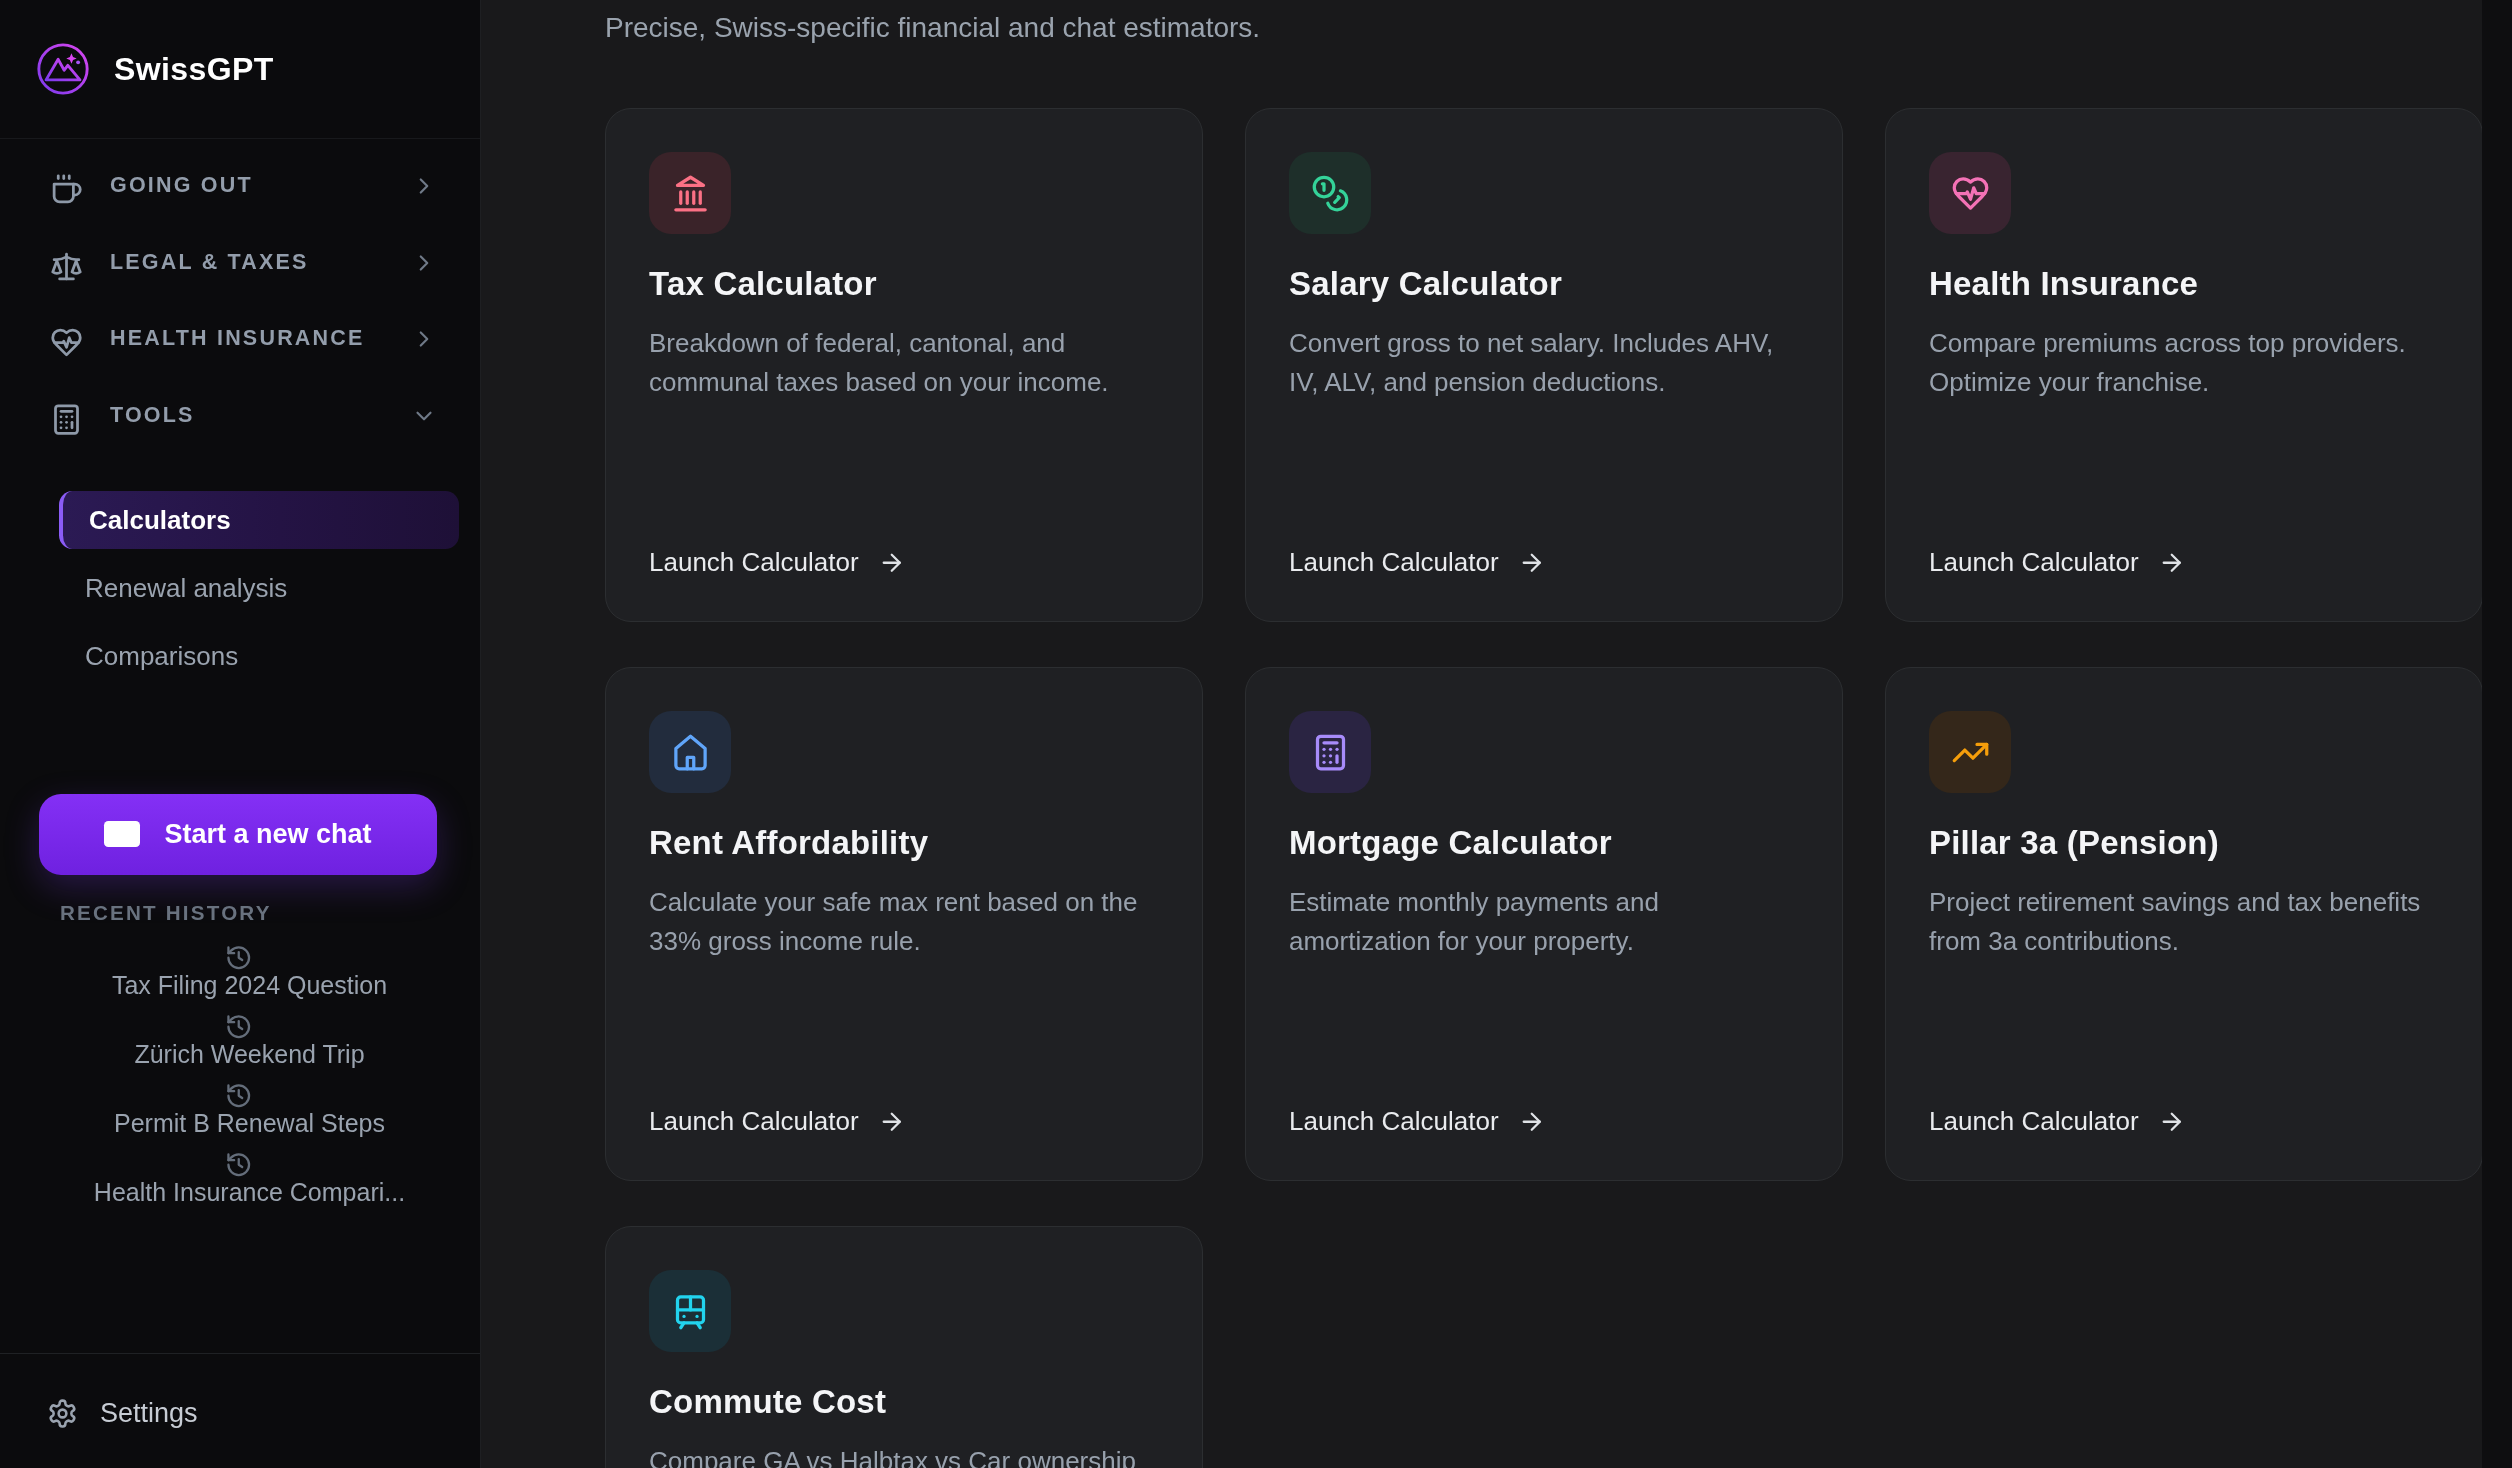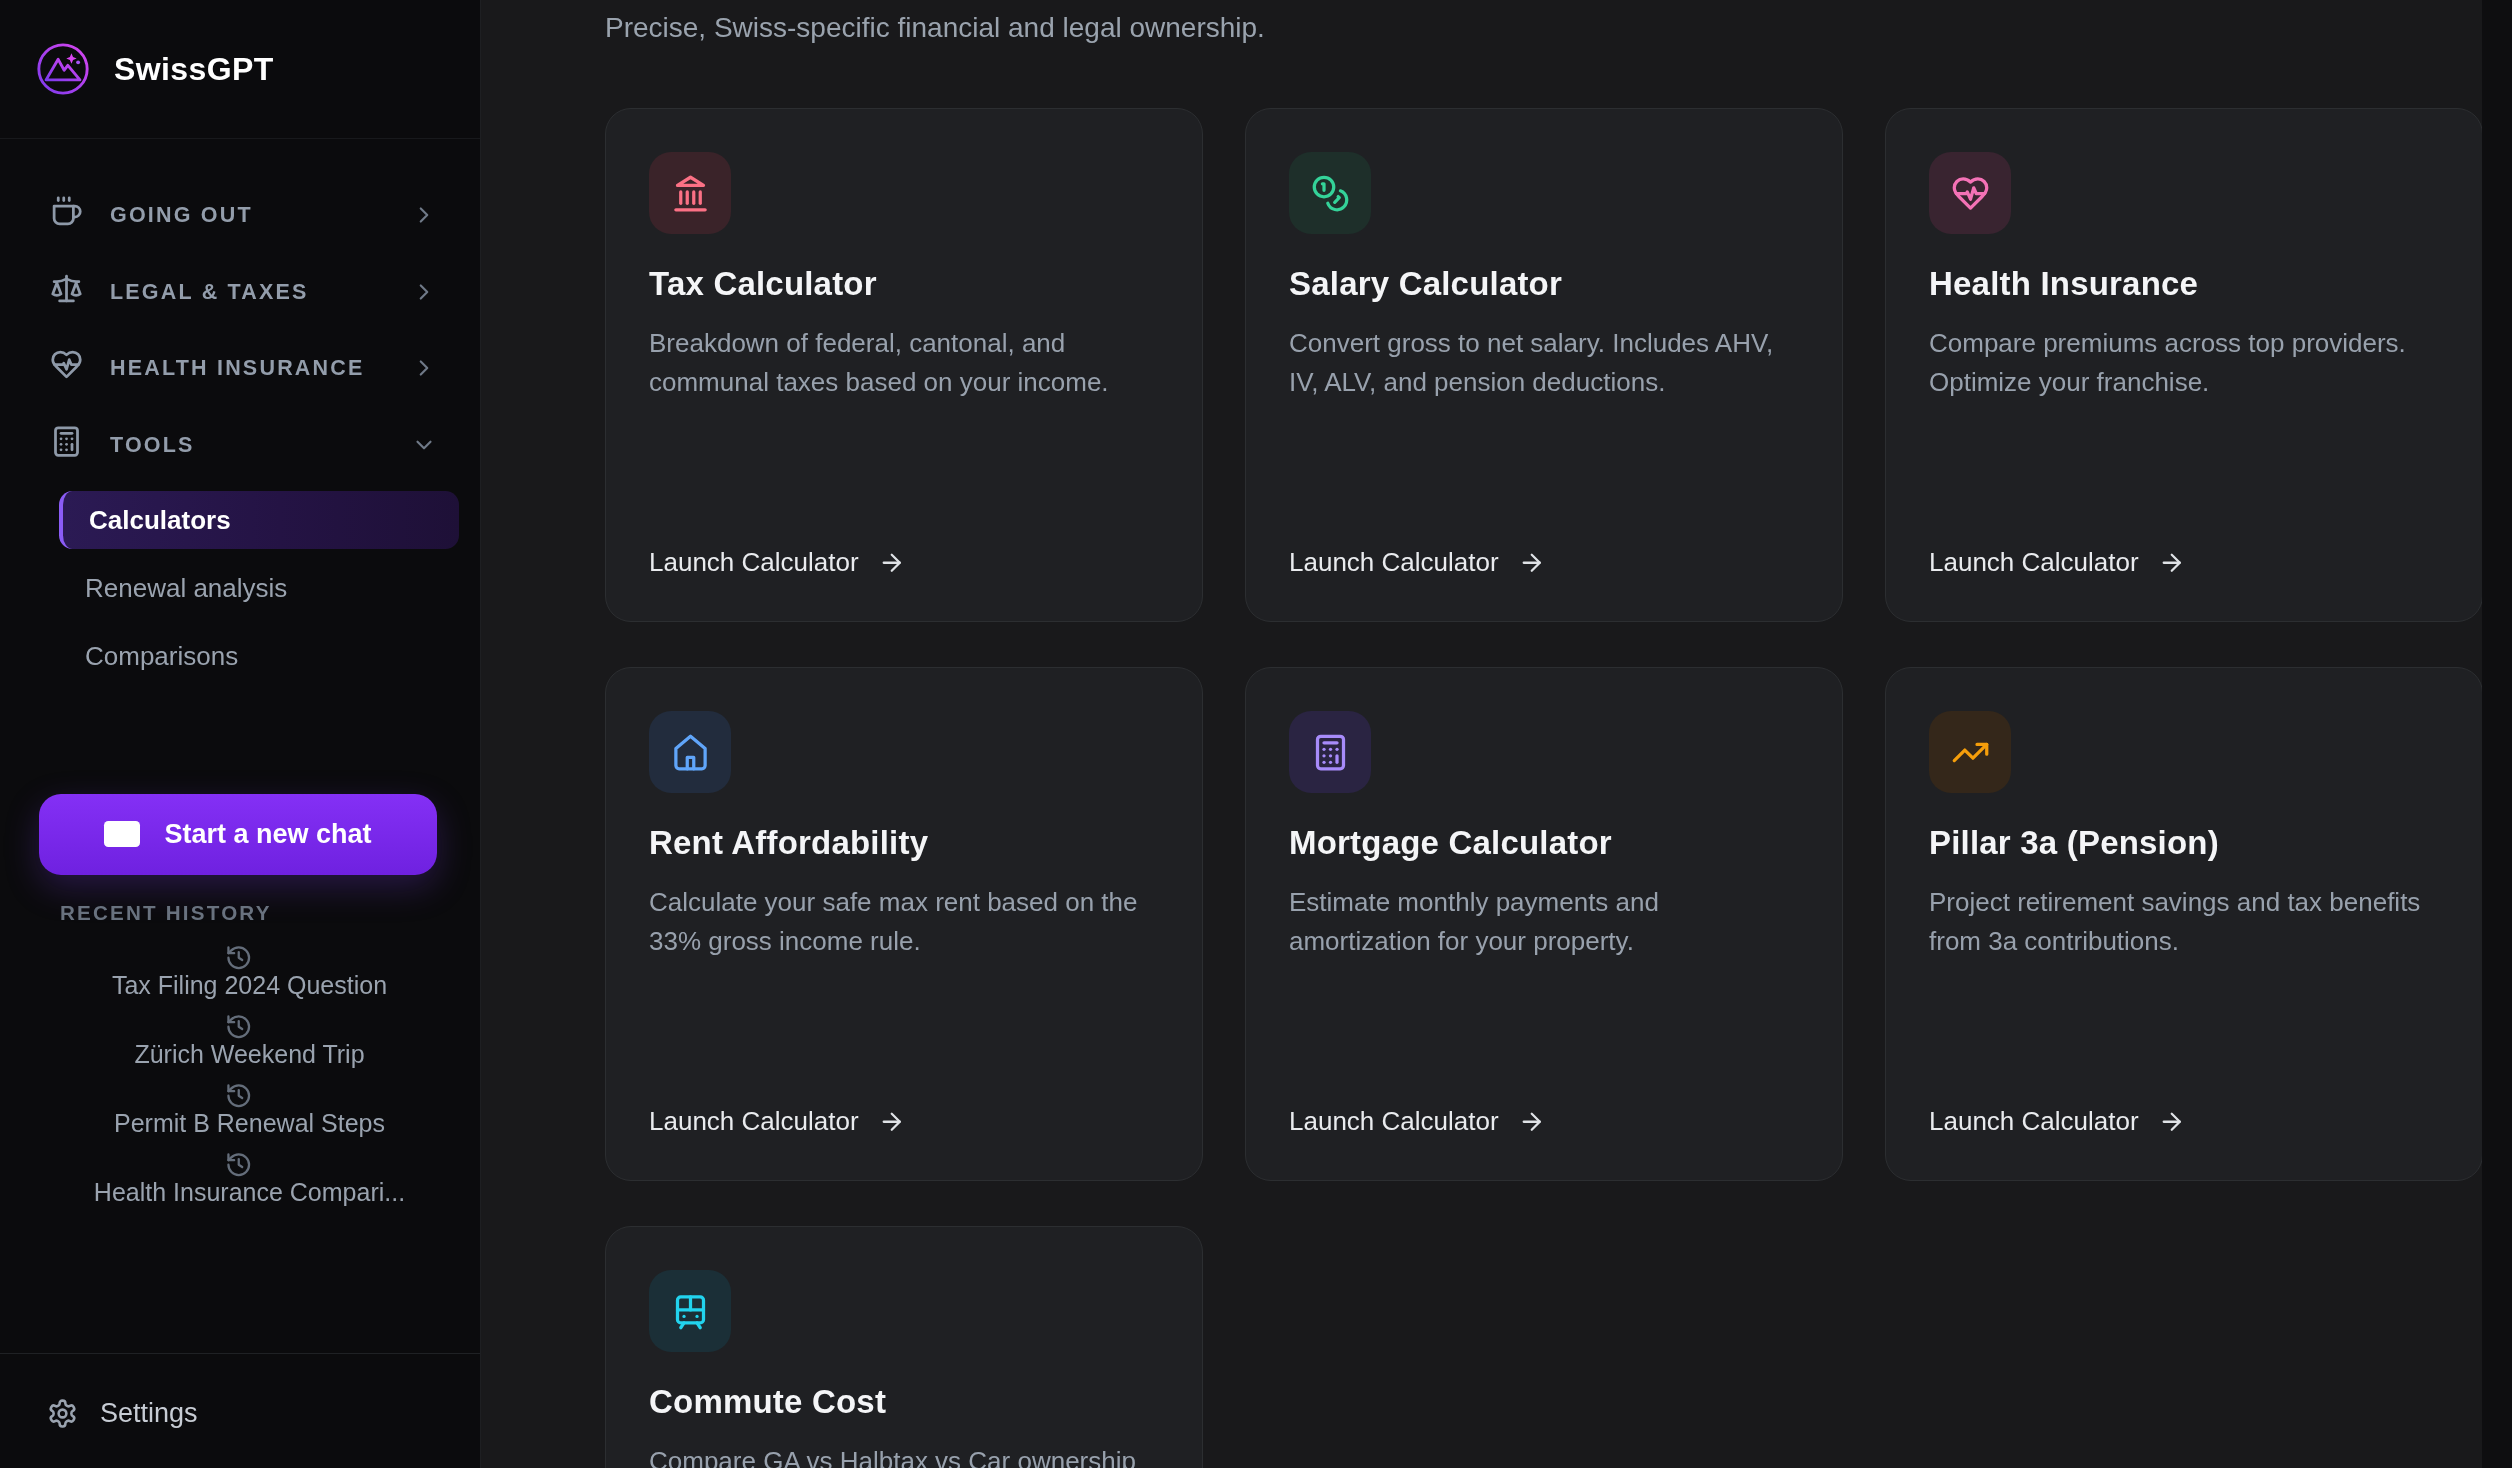--- a/index.html
+++ b/index.html
@@ -15,21 +15,21 @@
   
   .sidebar {
     width:481px; min-width:481px; height:100%;
     background:#0b0b0d; border-right:0.9px solid #1e1f22;
     display:flex; flex-direction:column;
   }
   .logo-row { display:flex; align-items:center; gap:22px; padding:40px 34px; border-bottom:0.9px solid #18191c; }
   .logo-title { font-size:32px; font-weight:700; color:#ffffff; letter-spacing:0.4px; }
 
   .nav { padding:34px 43px 0 50px; }
-  .nav-item { display:flex; align-items:flex-end; height:55px; margin-bottom:21.5px; cursor:pointer; }
+  .nav-item { display:flex; align-items:flex-start; height:55px; margin-bottom:21.5px; cursor:pointer; }
   .nav-ic { width:34px; margin-right:26px; color:#8e99a8; display:flex; }
   .nav-ic svg { width:33px; height:33px; }
   .nav-label { flex:1; font-size:21.5px; font-weight:600; letter-spacing:2.2px; color:#939dab; }
   .nav-chev { color:#6f7987; display:flex; }
   .nav-chev svg { width:26px; height:26px; }
 
   .subnav { padding:12px 21.5px 0 59px; }
   .sub-item {
     height:58px; display:flex; align-items:center; padding-left:26px;
     margin-bottom:10.3px; border-radius:13.7px; font-size:26px; color:#9aa3af; cursor:pointer;
@@ -261,21 +261,21 @@
             <circle cx="12" cy="12" r="3"></circle>
           </svg>
       </span>
       <span class="settings-label">Settings</span>
     </div>
   </div>
 </aside>
 
 <main class="main">
 
-  <div class="subtitle">Precise, Swiss-specific financial and legal ownership.</div>
+  <div class="subtitle">Precise, Swiss-specific financial and chat estimators.</div>
 
   <div class="grid">
 
     <div class="card" style="--tile-bg: #3a2329; --icon: #fb7185;">
       <div class="tile ic">
         <svg viewBox="0 0 24 24">
             <line x1="3" x2="21" y1="22" y2="22"></line>
             <line x1="6" x2="6" y1="18" y2="11"></line>
             <line x1="10" x2="10" y1="18" y2="11"></line>
             <line x1="14" x2="14" y1="18" y2="11"></line>

